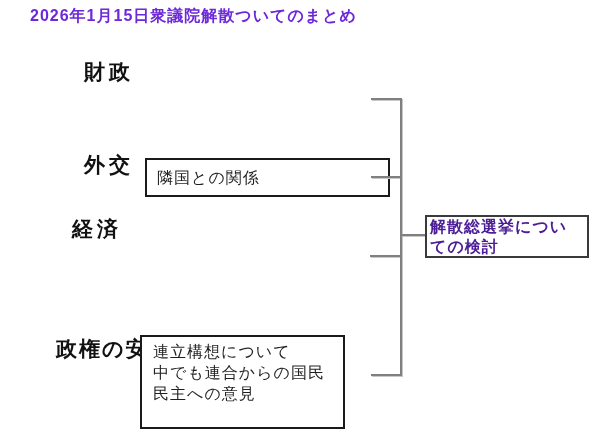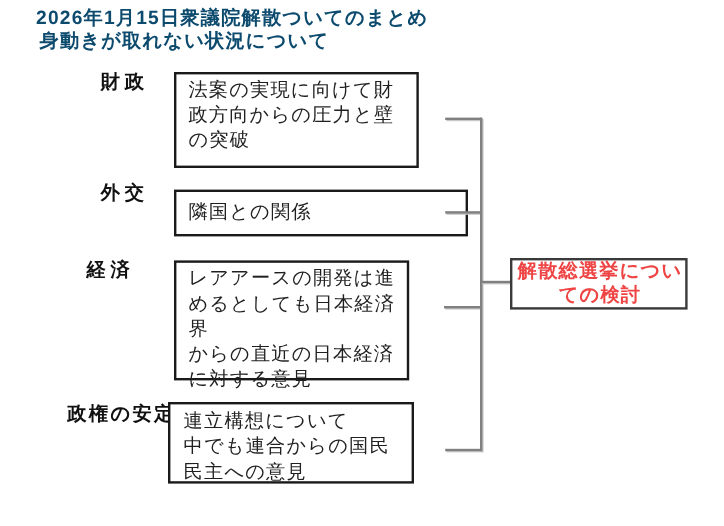--- a/index.html
+++ b/index.html
@@ -16,28 +16,28 @@
     color: #000000;
     overflow: hidden;
   }
   .title-line {
     position: absolute;
     font-size: 16px;
     font-weight: bold;
     letter-spacing: 1px;
     line-height: 19px;
     white-space: nowrap;
-    color: #0c4a6e;
+    color: #6d28d9;
   }
   .title-1 { left: 30px; top: 6px; }
   .title-2 { left: 33px; top: 25px; }
 
   .cat-label {
     position: absolute;
-    font-size: 16px;
+    font-size: 21px;
     font-weight: bold;
     white-space: nowrap;
     color: #111111;
     padding-left: 24px;
   }
   .lbl-fiscal    { left: 60px; top: 58px;  letter-spacing: 4px; }
   .lbl-diplomacy { left: 60px; top: 151px; letter-spacing: 4px; }
   .lbl-economy   { left: 48px; top: 215px; letter-spacing: 4px; }
   .lbl-stability { left: 32px; top: 335px; letter-spacing: 2px; }
 
@@ -48,36 +48,35 @@
     background: #ffffff;
     font-size: 16px;
     line-height: 21px;
     letter-spacing: 1px;
     color: #1f1f1f;
     white-space: pre-line;
   }
   .box-fiscal    { left: 145px; top: 60px;  width: 204px; height: 80px;  padding: 3px 2px 0 10px; }
   .box-diplomacy { left: 145px; top: 158px; width: 245px; height: 39px;  padding: 7px 2px 0 10px; }
   .box-economy   { left: 145px; top: 217px; width: 196px; height: 100px; padding: 3px 2px 0 10px; }
-  .box-stability { left: 140px; top: 335px; width: 205px; height: 68px;  padding: 4px 2px 0 11px; }
+  .box-stability { left: 140px; top: 335px; width: 205px; height: 94px;  padding: 4px 2px 0 11px; }
 
   .conclusion-box {
     position: absolute;
-    left: 425px; top: 215px; width: 148px; height: 43px;
+    left: 425px; top: 215px; width: 164px; height: 43px;
     box-sizing: border-box;
     border: 2px solid #3a3a3a;
     background: #ffffff;
     font-size: 16px;
     font-weight: bold;
     line-height: 20px;
     letter-spacing: 1px;
-    color: #ef4444;
+    color: #4c1d95;
     padding: 0 1px 0 3px;
     white-space: pre-line;
-    text-align: center;
   }
 
   .conn {
     position: absolute;
     background: #808080;
     box-shadow: 1px 1px 0 #c8c8c8;
   }
   .stub { height: 2px; width: 30px; left: 371px; }
   .stub-fiscal    { top: 98px; }
   .stub-diplomacy { top: 176px; }
@@ -85,35 +84,27 @@
   .stub-stability { top: 374px; }
   .vbus { left: 400px; top: 98px; width: 2px; height: 278px; }
   .to-conclusion { left: 401px; top: 234px; width: 24px; height: 2px; }
 </style>
 </head>
 <body>
 
 <div class="canvas">
 
   <div class="title-line title-1">2026年1月15日衆議院解散ついてのまとめ</div>
-  <div class="title-line title-2">身動きが取れない状況について</div>
 
   <div class="cat-label lbl-fiscal">財政</div>
-  <div class="topic-box box-fiscal">法案の実現に向けて財
-政方向からの圧力と壁
-の突破</div>
 
   <div class="cat-label lbl-diplomacy">外交</div>
   <div class="topic-box box-diplomacy">隣国との関係</div>
 
   <div class="cat-label lbl-economy">経済</div>
-  <div class="topic-box box-economy">レアアースの開発は進
-めるとしても日本経済界
-からの直近の日本経済
-に対する意見</div>
 
   <div class="cat-label lbl-stability">政権の安定</div>
   <div class="topic-box box-stability">連立構想について
 中でも連合からの国民
 民主への意見</div>
 
   <div class="conn stub stub-fiscal"></div>
   <div class="conn stub stub-diplomacy"></div>
   <div class="conn stub stub-economy"></div>
   <div class="conn stub stub-stability"></div>

